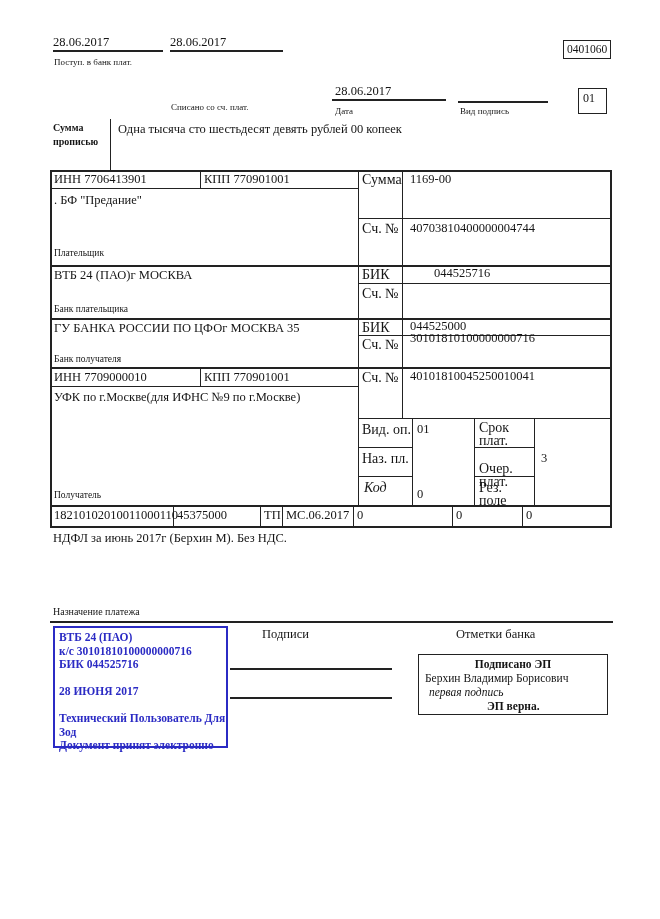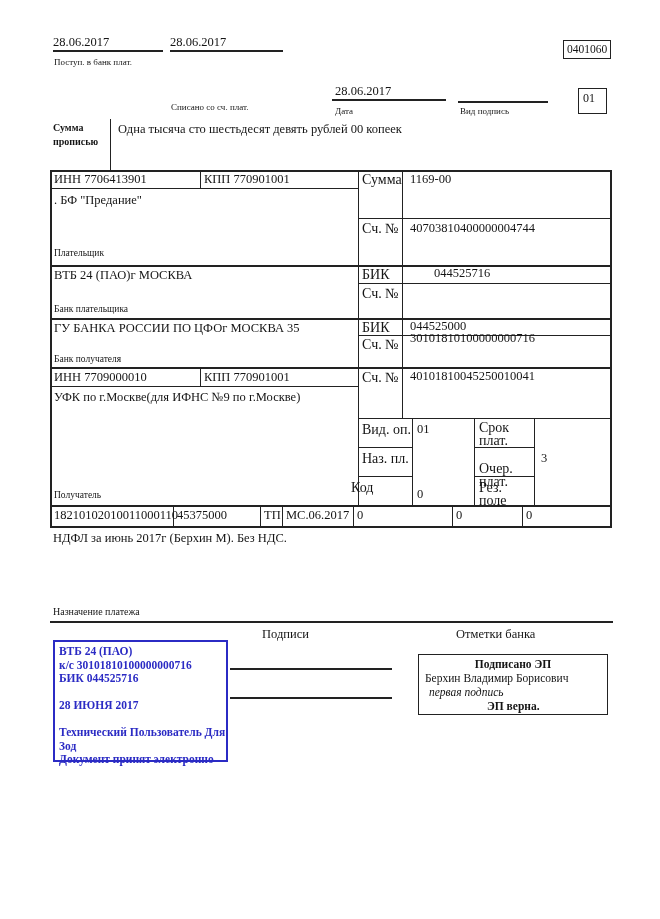--- a/index.html
+++ b/index.html
@@ -107,21 +107,21 @@
   <div class="abs v" style="left:204px;top:370px;">КПП 770901001</div>
   <div class="abs cl" style="left:362px;top:371px;">Сч. №</div>
   <div class="abs v" style="left:410px;top:369px;">40101810045250010041</div>
   <div class="abs v" style="left:54px;top:390px;">УФК по г.Москве(для ИФНС №9 по г.Москве)</div>
   <div class="abs lab2" style="left:54px;top:490px;">Получатель</div>
 
   <div class="abs cl" style="left:362px;top:423px;">Вид. оп.</div>
   <div class="abs v" style="left:417px;top:422px;">01</div>
   <div class="abs cl" style="left:362px;top:452px;">Наз. пл.</div>
   <div class="abs v" style="left:417px;top:451px;"></div>
-  <div class="abs cl" style="left:351px;top:481px;">Код</div>
+  <div class="abs cl" style="left:364px;top:481px;font-style:italic;">Код</div>
   <div class="abs v" style="left:417px;top:487px;">0</div>
   <div class="abs cl wrap" style="left:479px;top:421px;width:50px;">Срок плат.</div>
   <div class="abs cl wrap" style="left:479px;top:450px;width:50px;margin-top:12px;">Очер. плат.</div>
   <div class="abs v" style="left:541px;top:451px;">3</div>
   <div class="abs cl wrap" style="left:479px;top:481px;width:54px;">Рез. поле</div>
 
   <div class="abs v" style="left:54px;top:508px;">18210102010011000110</div>
   <div class="abs v" style="left:177px;top:508px;">45375000</div>
   <div class="abs v" style="left:264px;top:508px;">ТП</div>
   <div class="abs v" style="left:286px;top:508px;">МС.06.2017</div>
@@ -132,21 +132,21 @@
   <div class="abs v" style="left:53px;top:531px;">НДФЛ за июнь 2017г (Берхин М). Без НДС.</div>
   <div class="abs" style="left:53px;top:606px;font-size:10px;line-height:12px;white-space:nowrap;">Назначение платежа</div>
   <div class="hl" style="left:50px;top:621px;width:563px;height:2px;"></div>
 
   <div class="abs v" style="left:262px;top:627px;">Подписи</div>
   <div class="abs v" style="left:456px;top:627px;">Отметки банка</div>
 
   <div class="hl" style="left:230px;top:668px;width:162px;height:1.5px;"></div>
   <div class="hl" style="left:230px;top:697px;width:162px;height:1.5px;"></div>
 
-  <div class="abs stamp" style="left:53px;top:626px;width:175px;height:122px;margin-top:14px;">
+  <div class="abs stamp" style="left:53px;top:626px;width:175px;height:122px;">
     <div class="stamp-line">ВТБ 24 (ПАО)</div>
     <div class="stamp-line">к/с 30101810100000000716</div>
     <div class="stamp-line">БИК 044525716</div>
     <div class="stamp-line"></div>
     <div class="stamp-line">28 ИЮНЯ 2017</div>
     <div class="stamp-line"></div>
     <div class="stamp-line">Технический Пользователь Для</div>
     <div class="stamp-line">Зод</div>
     <div class="stamp-line">Документ принят электронно</div>
   </div>

